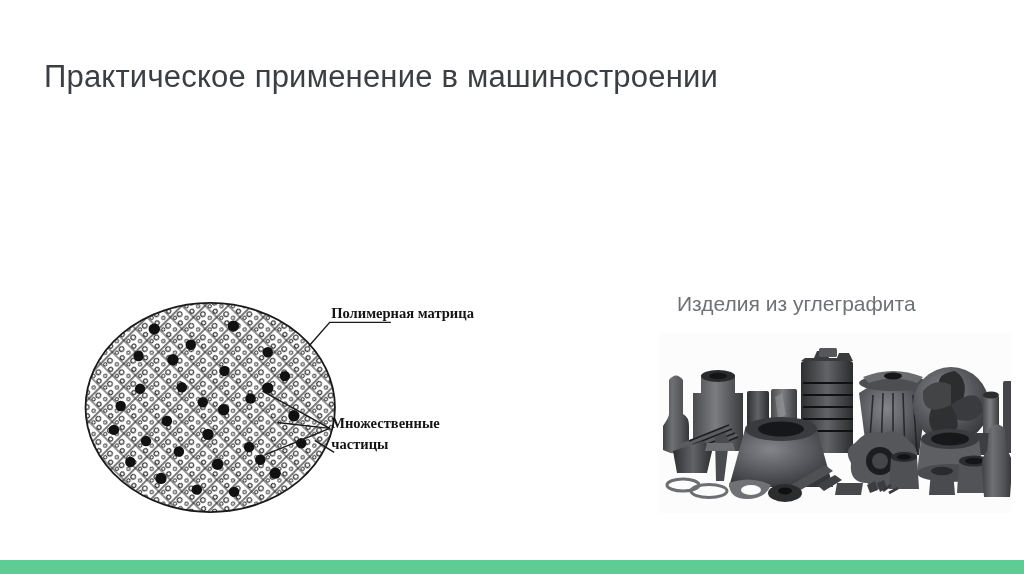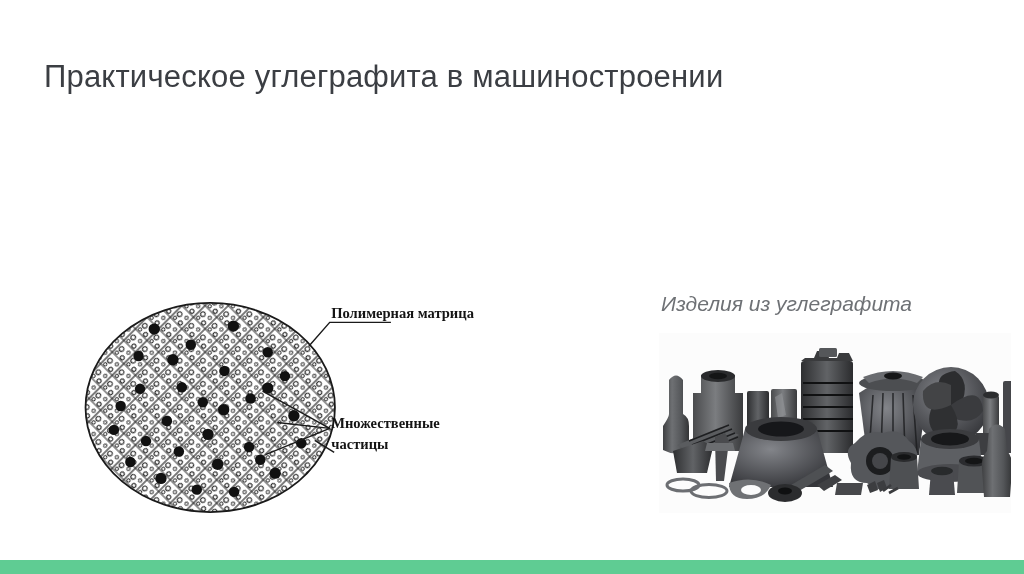--- a/index.html
+++ b/index.html
@@ -41,28 +41,27 @@
     height: 224px;
     text-align: center;
   }
   #composite-figure svg {
     display: block;
   }
 
   
   #graphite-caption {
     position: absolute;
-    left: 661px;
+    left: 677px;
     top: 292px;
     font-family: "Liberation Sans", sans-serif;
     font-size: 21px;
     font-weight: 400;
     color: #6e7175;
     white-space: nowrap;
-    font-style: italic;
   }
   #graphite-photo {
     position: absolute;
     left: 659px;
     top: 333px;
     width: 352px;
     height: 180px;
   }
   #graphite-photo svg { display: block; }
 
@@ -74,21 +73,21 @@
     width: 1024px;
     height: 14px;
     background: #5fcc93;
   }
 </style>
 </head>
 <body style="background: rgb(255, 255, 255);">
 
 <div id="slide" style="background: rgb(255, 255, 255);">
 
-  <div id="slide-title" style="color: rgb(59, 62, 67);">Практическое углеграфита в машиностроении</div>
+  <div id="slide-title" style="color: rgb(59, 62, 67);">Практическое применение в машиностроении</div>
 
   <div id="composite-figure">
     <svg width="500" height="224" viewBox="0 0 500 300" xmlns="http://www.w3.org/2000/svg">
       <defs>
 
         <pattern id="matrixHatch" width="22" height="22" patternUnits="userSpaceOnUse" patternTransform="rotate(45)">
           <rect width="22" height="22" fill="#ffffff"></rect>
           <path d="M0 0 H22 M0 22 H22 M0 0 V22 M22 0 V22" stroke="#2a2a2a" stroke-width="1.6" fill="none"></path>
           <path d="M6 7 a3.2 3.2 0 1 0 0.1 0" stroke="#2a2a2a" stroke-width="1.5" fill="none"></path>
           <path d="M15 15 a2.8 2.8 0 1 1 -0.1 0" stroke="#2a2a2a" stroke-width="1.5" fill="none"></path>

